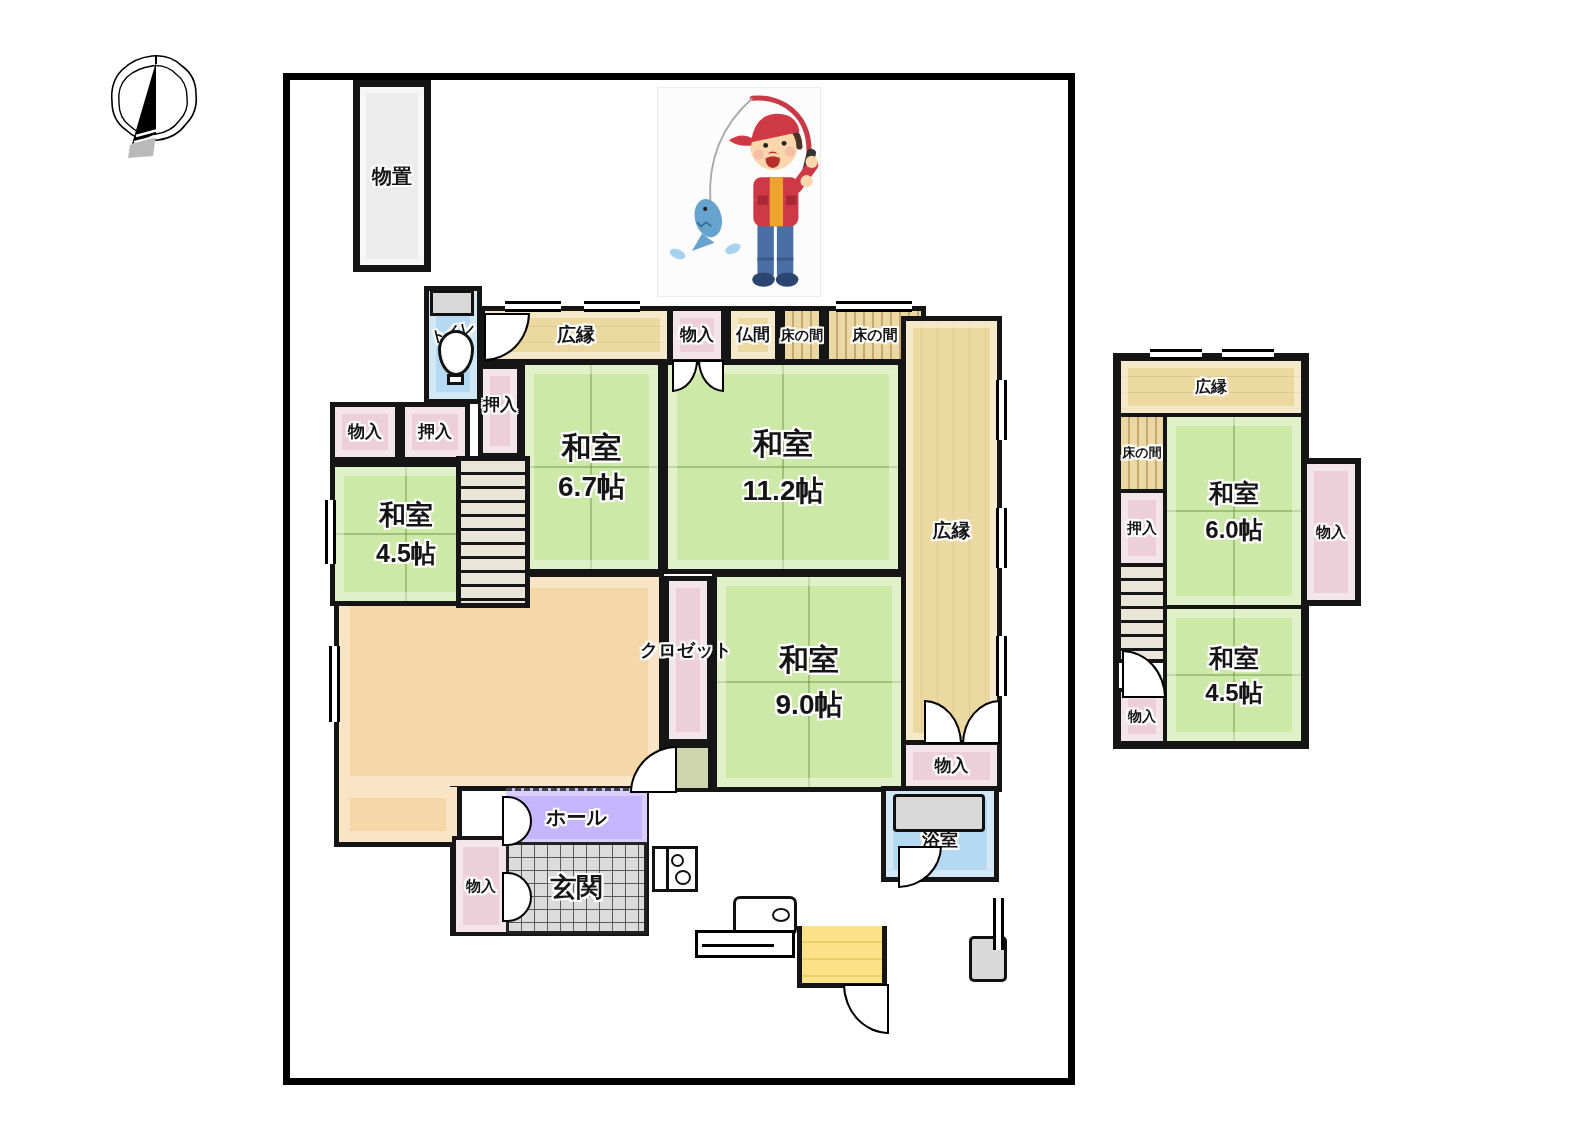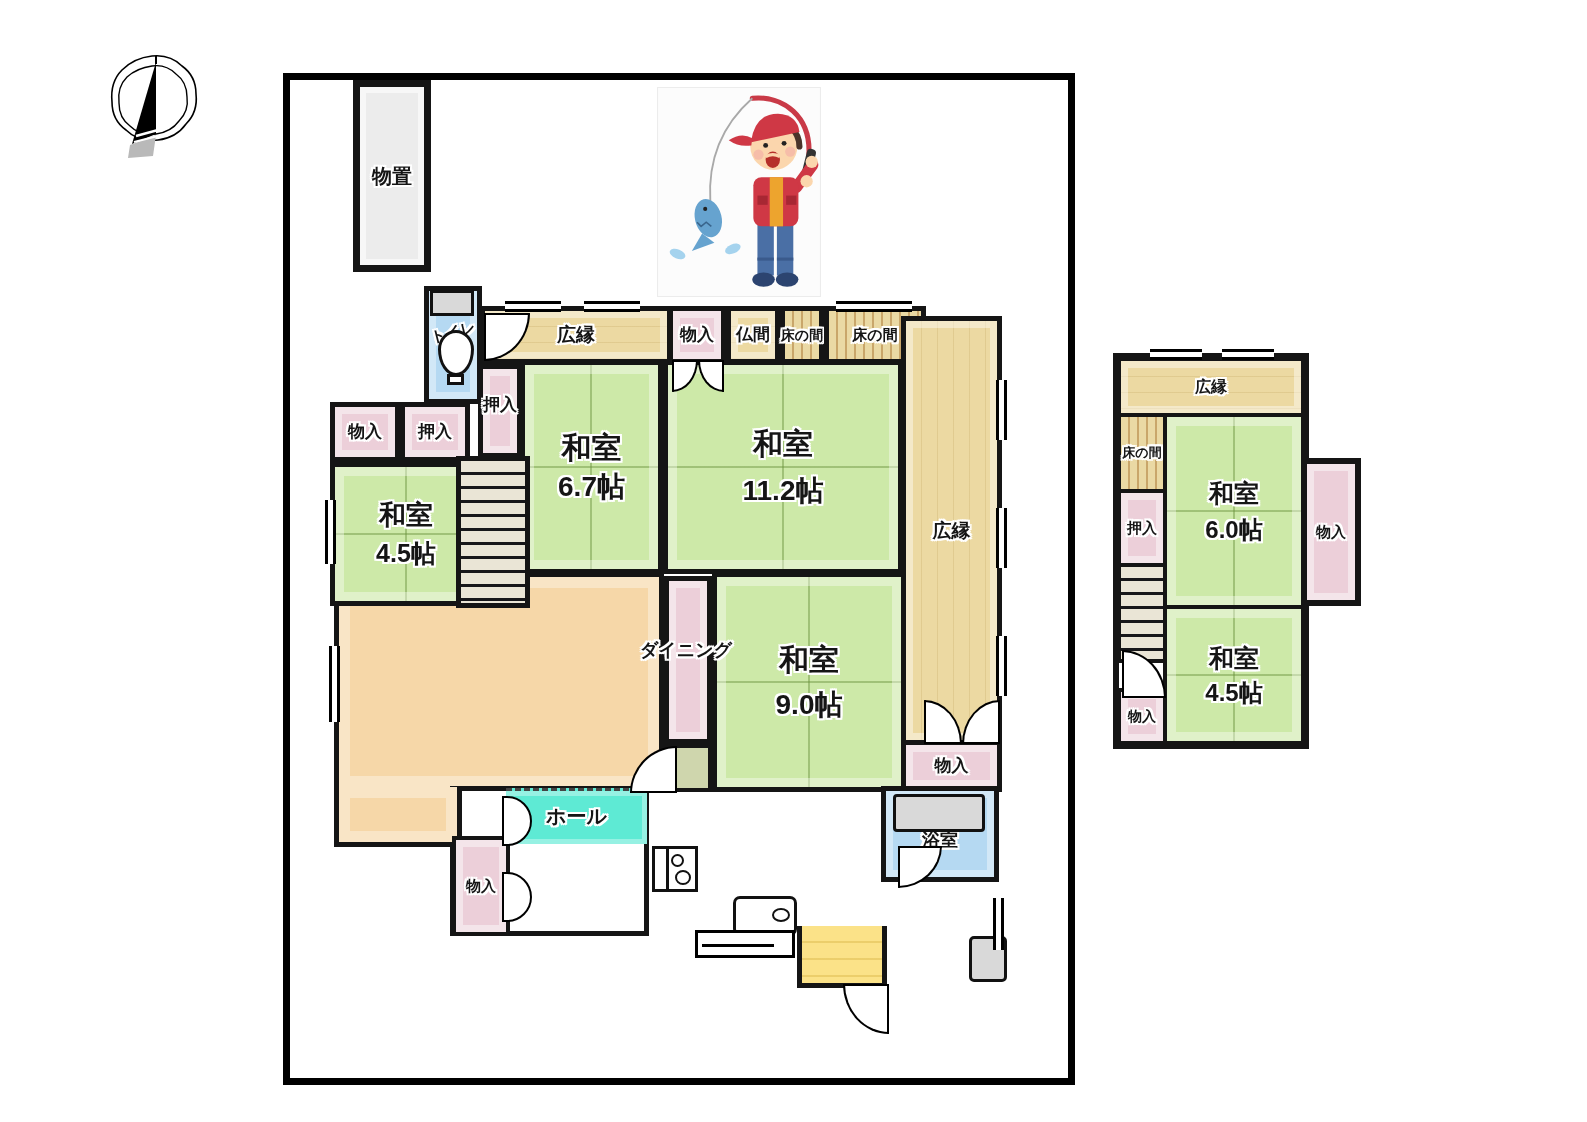--- a/index.html
+++ b/index.html
@@ -23,21 +23,21 @@
   .pink{background-color:#eccfd9;box-shadow:inset 0 0 0 7px rgba(255,255,255,.45);}
   .blue{background-color:#b5d9f2;box-shadow:inset 0 0 0 7px rgba(255,255,255,.4);}
   .wood{background:repeating-linear-gradient(to right,#ead9a4 0 7px,#c9a66a 7px 9px);}
   .stairs{background:repeating-linear-gradient(to bottom,#eae5d6 0 11px,#17171a 11px 14px);}
   .tilefloor{background-color:#dcdcdc;
     background-image:repeating-linear-gradient(to right,transparent 0 12px,#5a5a5a 12px 13px),
                      repeating-linear-gradient(to bottom,transparent 0 12px,#5a5a5a 12px 13px);}
   .yellow{background-color:#fbe288;
     background-image:repeating-linear-gradient(to bottom,transparent 0 15px,rgba(200,160,40,.3) 15px 17px);}
   .orange{background-color:#f6d7a8;box-shadow:inset 0 0 0 11px rgba(255,255,255,.35);}
-  .hallband{background-color:#5eead4;box-shadow:inset 0 0 0 5px rgba(255,255,255,.35);font-family:Liberation Mono, monospace;}
+  .hallband{background-color:#c4b5fd;box-shadow:inset 0 0 0 5px rgba(255,255,255,.35);}
   .greencell{background-color:#cfd6ad;}
   .arc{position:absolute;background:#fff;border:2px solid #000;box-sizing:border-box;z-index:6;}
   .win-h{position:absolute;height:11px;background:#fff;border-top:3px solid #000;border-bottom:3px solid #000;box-sizing:border-box;z-index:7;}
   .win-v{position:absolute;width:11px;background:#fff;border-left:3px solid #000;border-right:3px solid #000;box-sizing:border-box;z-index:7;}
   .fix{position:absolute;background:#fff;border:3px solid #111;box-sizing:border-box;z-index:6;}
   .gray{background:#d9d9d9;}
   .z2{z-index:2}.z3{z-index:3}.z4{z-index:4}.z5{z-index:5}.z8{z-index:8}
 </style>
 </head>
 <body>
@@ -156,28 +156,31 @@
     <span class="lb" style="font-size:25px;margin-top:8px;">4.5帖</span>
   </div>
   <div class="room stairs z4" style="left:456px;top:456px;width:74px;height:152px;"></div>
 
   <div class="room pink z3" style="left:664px;top:576px;width:48px;height:168px;"></div>
   <div class="room greencell z3" style="left:664px;top:744px;width:48px;height:48px;border-width:4px;"></div>
   <div class="room tatami z3" style="left:712px;top:572px;width:194px;height:220px;">
     <span class="lb" style="font-size:30px;">和室</span>
     <span class="lb" style="font-size:28px;margin-top:12px;">9.0帖</span>
   </div>
-  <span class="lb abs z8" style="left:616px;top:640px;width:140px;font-size:18px;">ダイニング</span>
+  <span class="lb abs z8" style="left:616px;top:640px;width:140px;font-size:18px;">クロゼット</span>
 
   <div class="abs z2" style="left:450px;top:786px;width:199px;height:150px;border:5px solid #151515;background:#fff;"></div>
   <div class="room pink z3" style="left:452px;top:836px;width:58px;height:100px;border-width:4px;">
     <span class="lb" style="font-size:15px;">物入</span>
   </div>
   <div class="abs hallband z3" style="left:506px;top:788px;width:141px;height:56px;border-top:3px dashed #444;display:flex;align-items:center;justify-content:center;">
     <span class="lb" style="font-size:20px;">ホール</span>
+  </div>
+  <div class="abs tilefloor z3" style="left:506px;top:842px;width:141px;height:92px;border:3px solid #222;display:flex;align-items:center;justify-content:center;">
+    <span class="lb" style="font-size:26px;">玄関</span>
   </div>
   <div class="arc" style="left:502px;top:796px;width:30px;height:50px;border-radius:0 50px 50px 0;"></div>
   <div class="arc" style="left:502px;top:872px;width:30px;height:50px;border-radius:0 50px 50px 0;"></div>
 
   <div class="room yellow z4" style="left:797px;top:926px;width:90px;height:62px;border-top:0;"></div>
   <div class="fix" style="left:652px;top:846px;width:46px;height:46px;">
     <div class="abs" style="left:11px;top:0;width:2.5px;height:40px;background:#111;"></div>
     <div class="abs" style="left:16px;top:5px;width:13px;height:13px;border:2.5px solid #111;border-radius:50%;"></div>
     <div class="abs" style="left:20px;top:21px;width:16px;height:15px;border:2.5px solid #111;border-radius:50%;"></div>
   </div>

